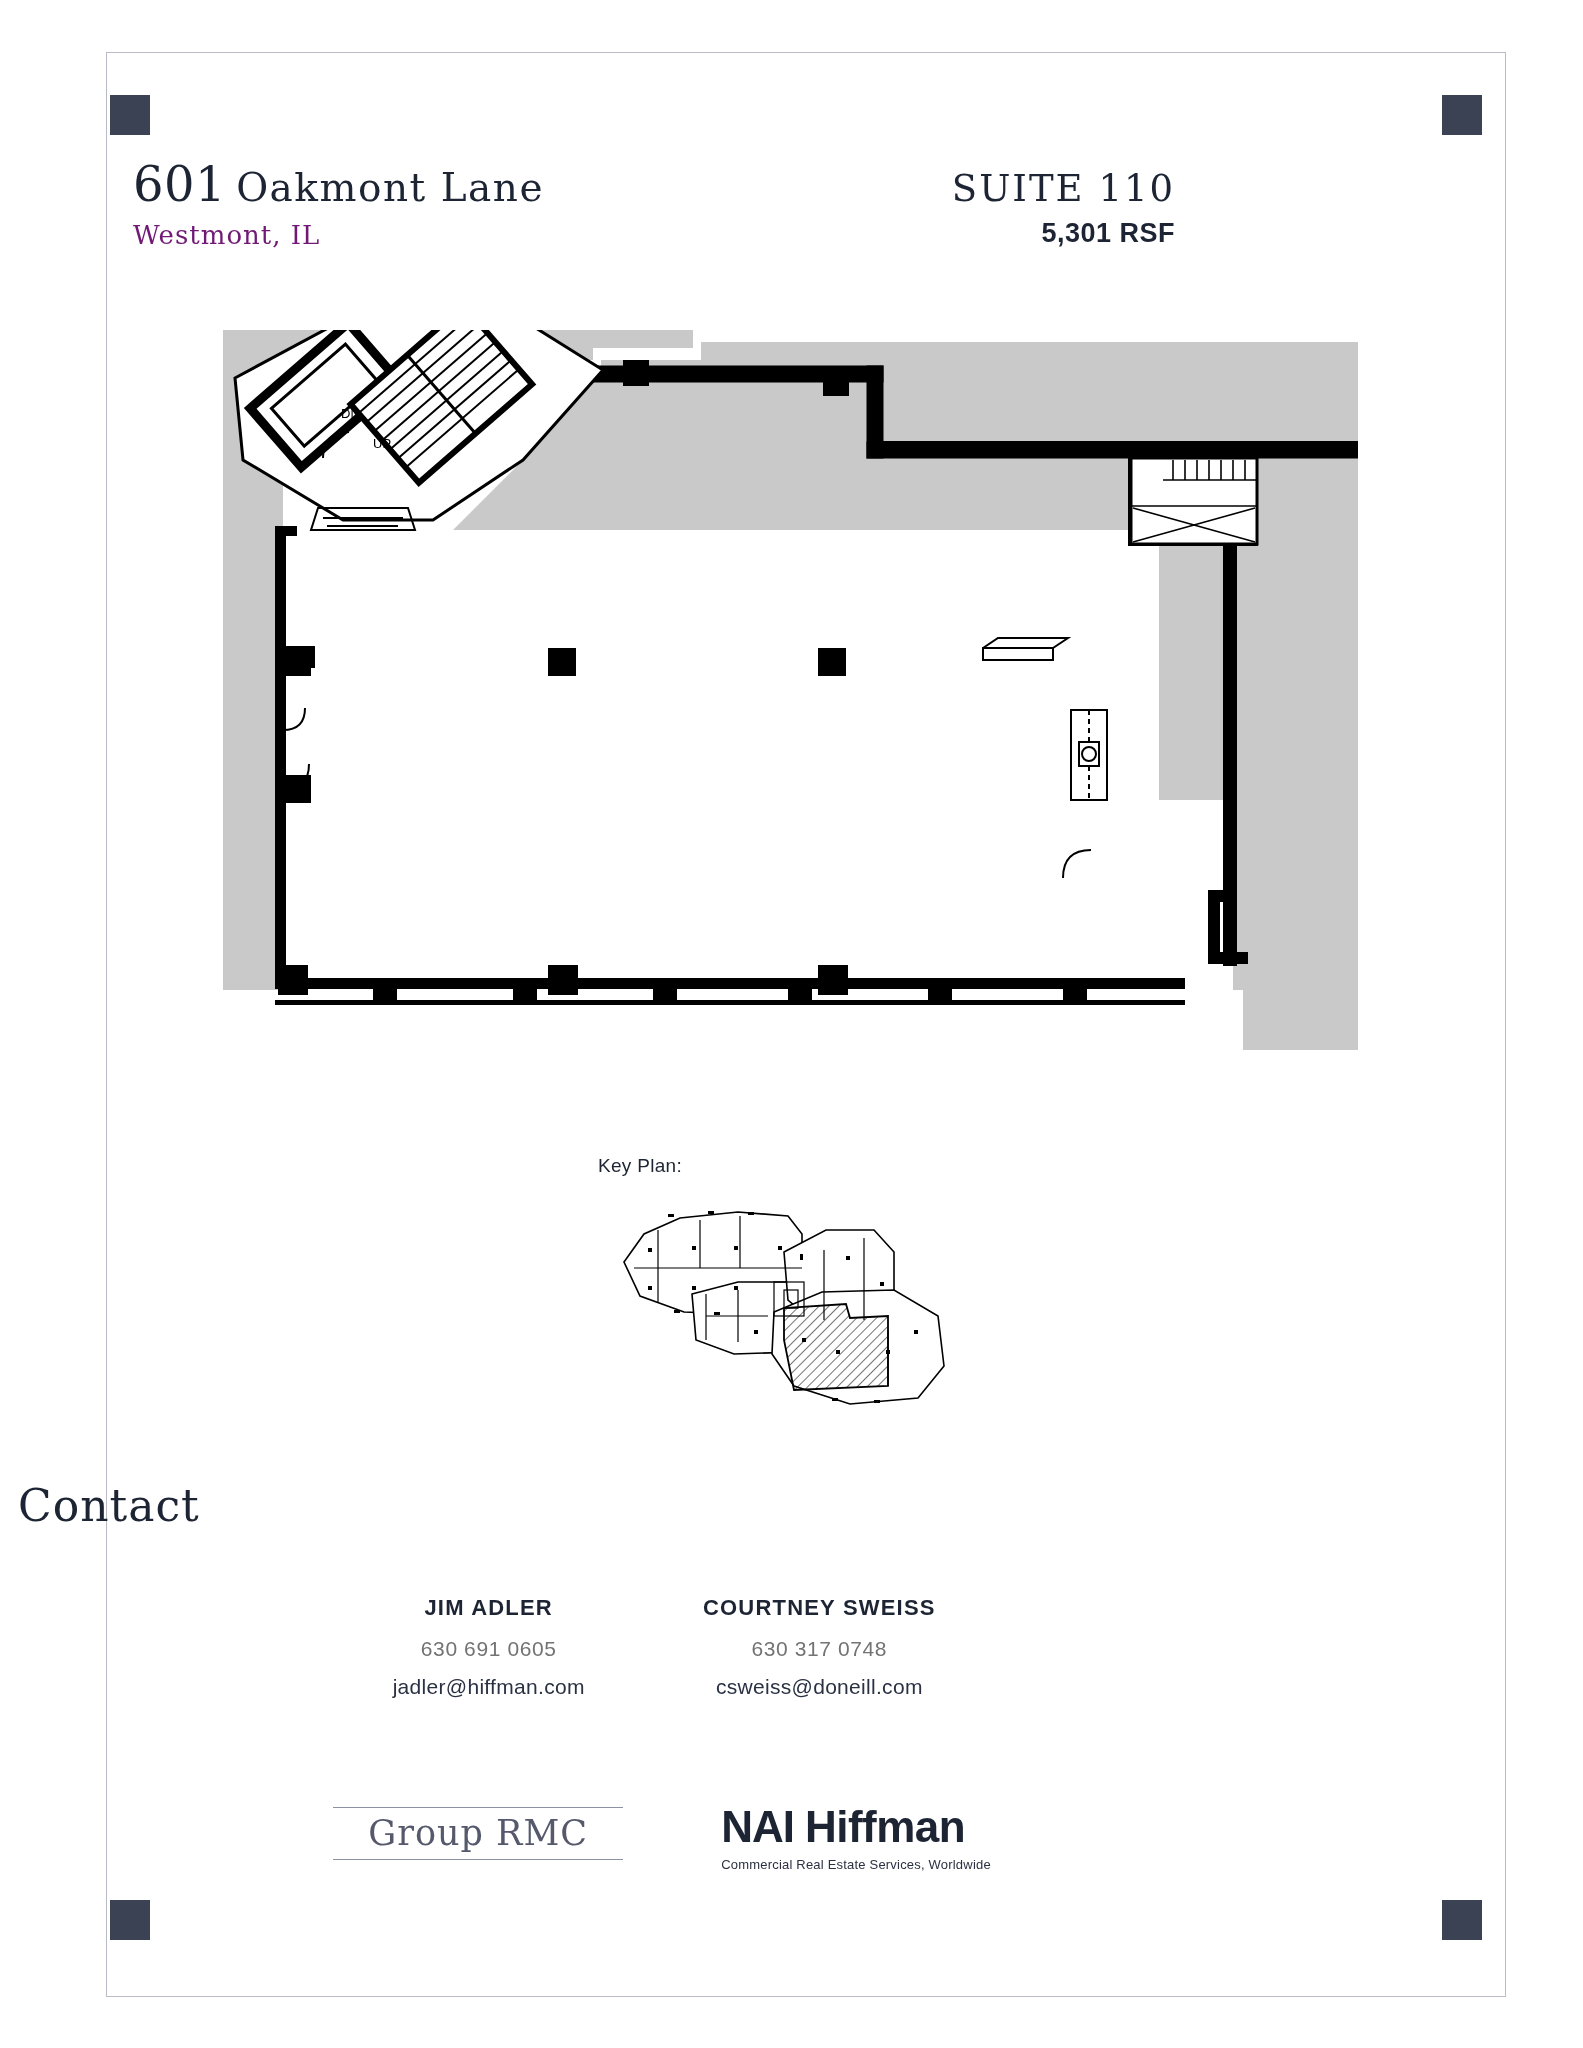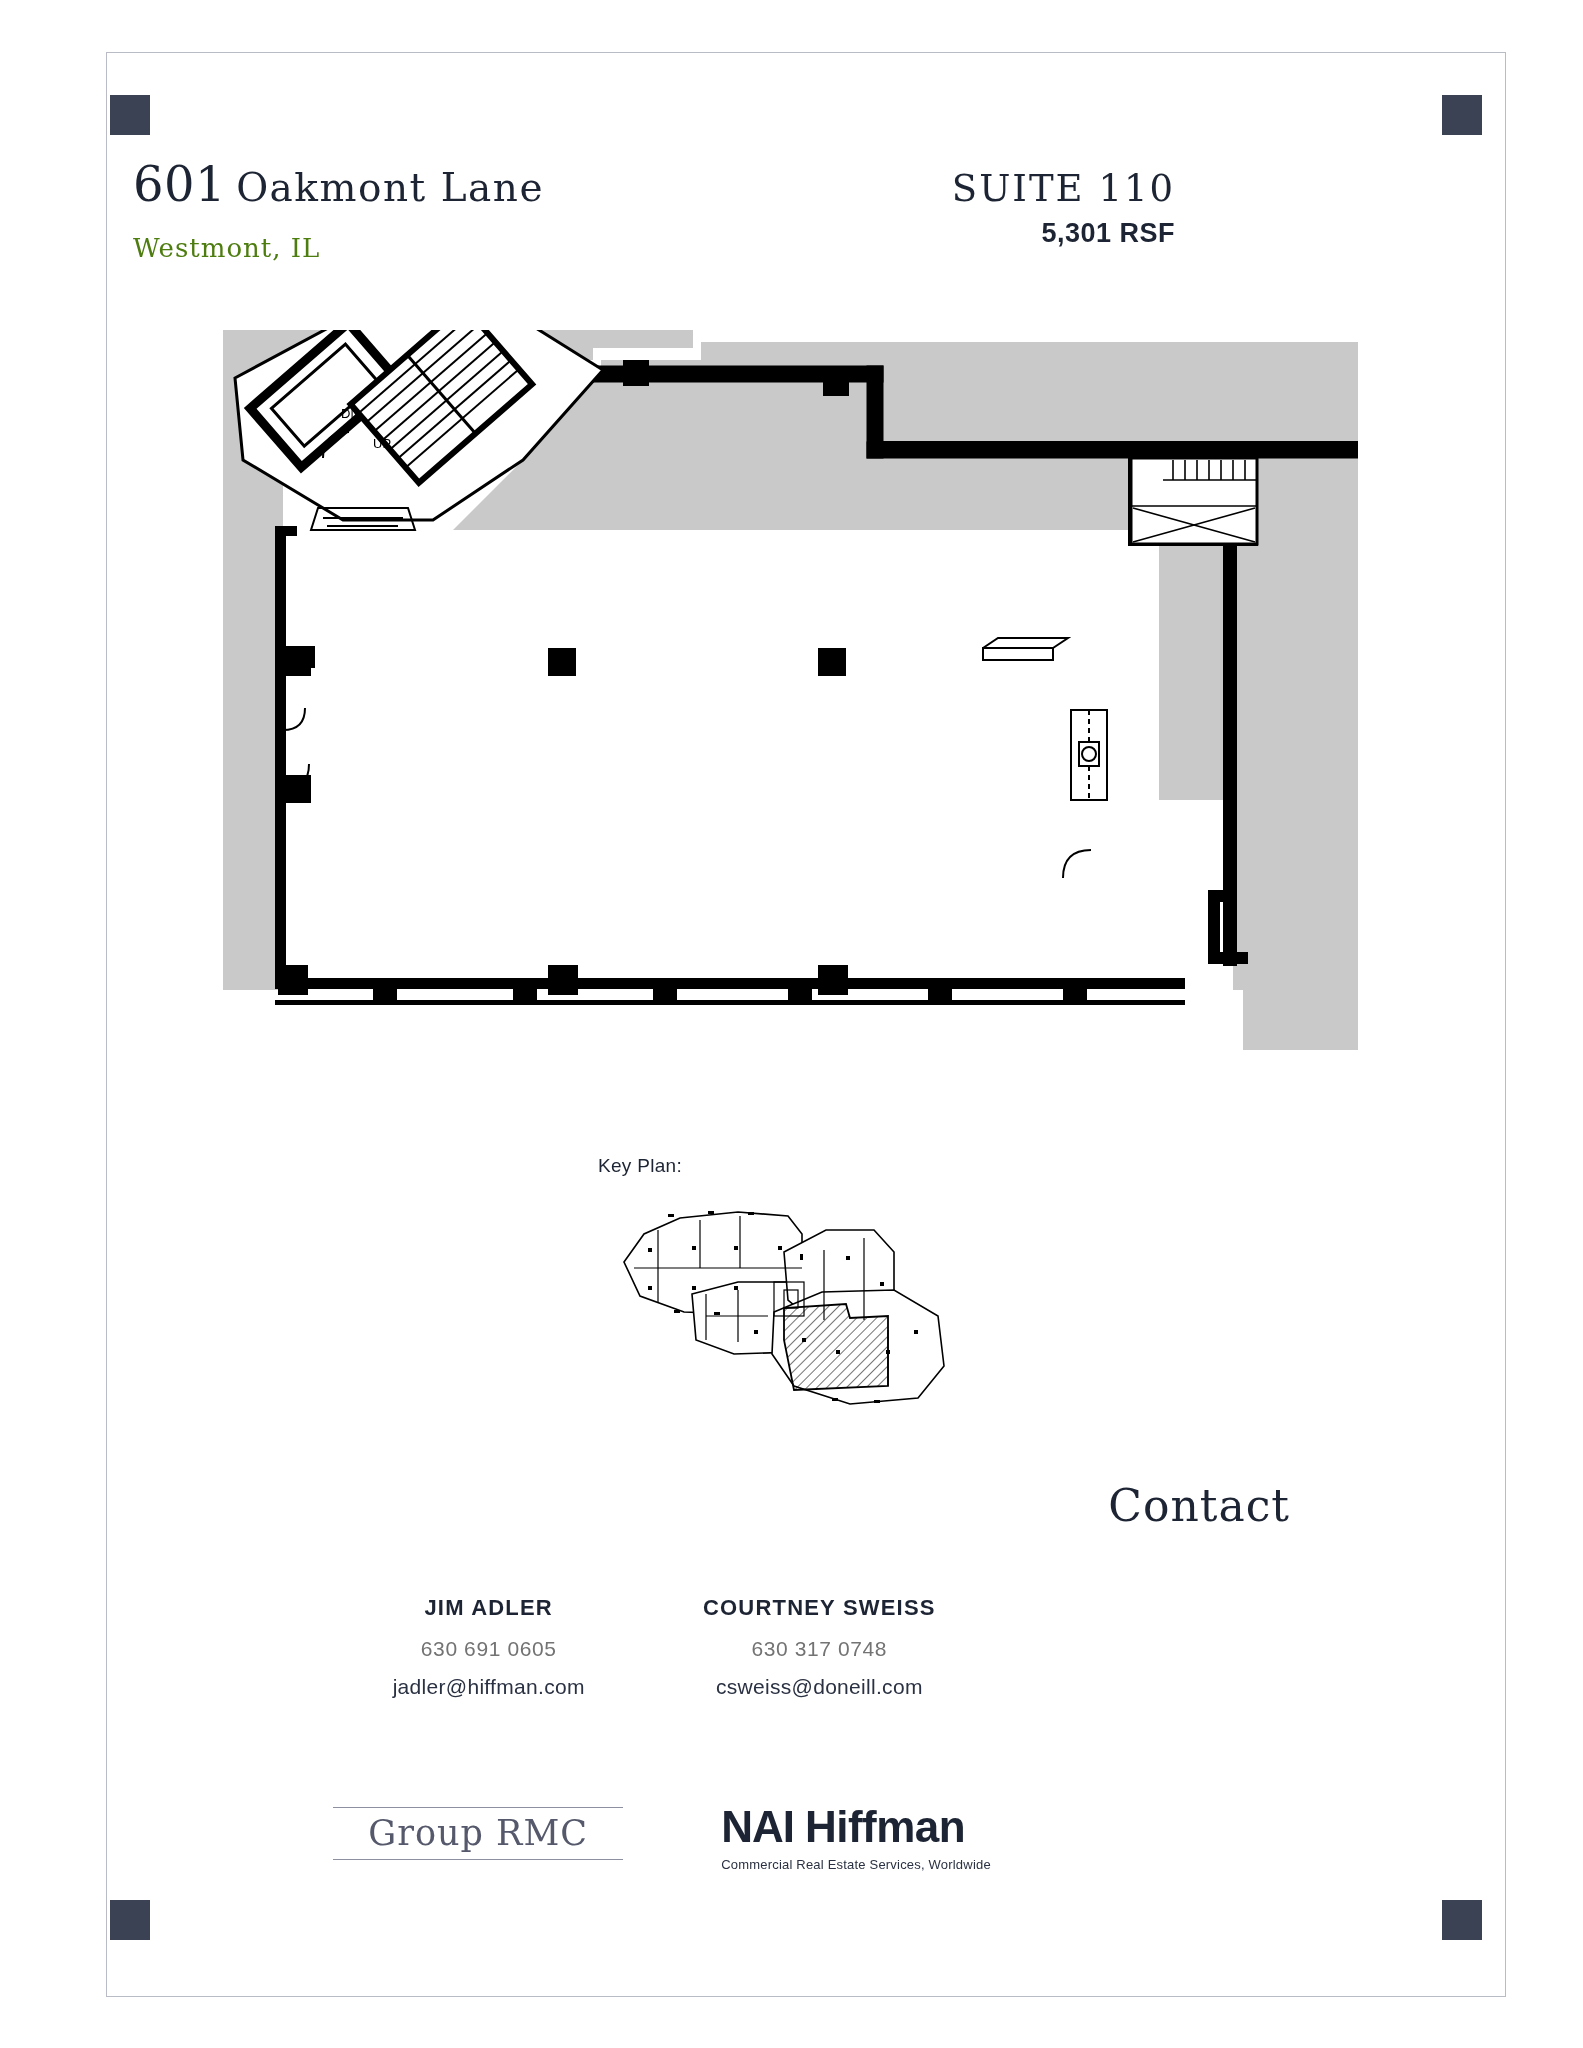--- a/index.html
+++ b/index.html
@@ -70,22 +70,22 @@
     font-size: 39px;
     letter-spacing: 1.5px;
     font-weight: 300;
     margin-left: 10px;
   }
   .hdr-city {
     font-family: "DejaVu Serif", serif;
     font-size: 26px;
     font-weight: 300;
     letter-spacing: 1px;
-    color: #4d7c0f;
-    margin-top: 25px;
+    color: #701a75;
+    margin-top: 12px;
   }
 
   .hdr-right {
     position: absolute;
     right: 115px;
     top: 170px;
     text-align: right;
   }
   .hdr-suite {
     font-family: "DejaVu Serif", serif;
@@ -131,21 +131,21 @@
     width: 440px;
     height: 230px;
   }
 
   
   .contact-title {
     position: absolute;
     left: 0;
     right: 0;
     top: 1480px;
-    text-align: right;
+    text-align: left;
     font-family: "DejaVu Serif", serif;
     font-size: 44px;
     font-weight: 300;
     letter-spacing: 1px;
     color: #1d2433;
   }
 
   .contacts {
     position: absolute;
     left: 140px;

